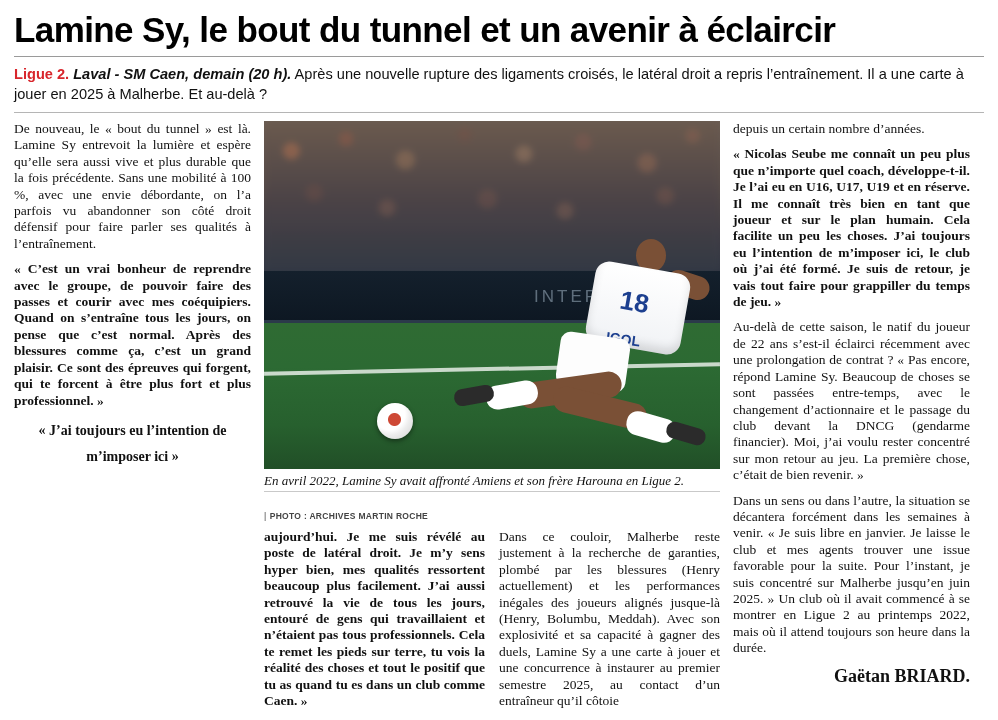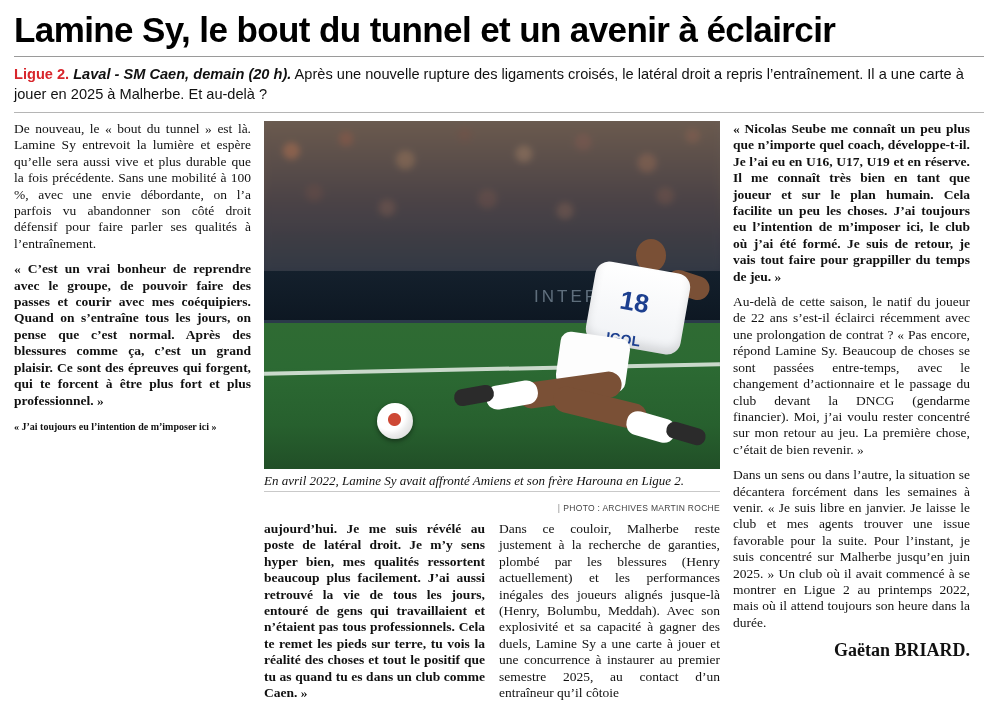--- a/index.html
+++ b/index.html
@@ -81,23 +81,24 @@
     text-align: justify;
     margin: 0 0 9px 0;
     hyphens: auto;
   }
   p.body.bold {
     font-weight: bold;
   }
   .subhead {
     font-family: "Liberation Serif", serif;
     font-weight: bold;
-    font-size: 10px;
-    line-height: 17px;
+    font-size: 14px;
+    line-height: 26px;
     margin: 4px 0 8px 0;
+    text-align: center;
   }
   
   .photo-wrap {
     width: 456px;
     margin-bottom: 4px;
   }
   .photo {
     position: relative;
     width: 456px;
     height: 348px;
@@ -403,30 +404,30 @@
     background: #2b2b2b;
     transform: rotate(16deg);
   }
   .caption {
     font-family: "Liberation Serif", serif;
     font-style: italic;
     font-size: 13px;
     line-height: 16px;
     padding: 4px 0 2px 0;
     border-bottom: 1px solid #c9c9c9;
-    margin-bottom: 11px;
+    margin-bottom: 19px;
   }
   .credit {
     font-family: "Liberation Sans", sans-serif;
     font-size: 8.5px;
     letter-spacing: .3px;
     color: #444;
-    text-align: right;
     text-transform: uppercase;
     margin-bottom: 8px;
+    font-weight: bold;
   }
   .credit .bar { color: #888; margin-right: 3px; }
   .mid-cols {
     display: flex;
     gap: 14px;
   }
   .mid-col {
     width: 221px;
     flex: 0 0 221px;
   }
@@ -499,20 +500,21 @@
         <div class="mid-col">
           <p class="body bold">aujourd’hui. Je me suis révélé au poste de latéral droit. Je m’y sens hyper bien, mes qualités ressortent beaucoup plus facilement. J’ai aussi retrouvé la vie de tous les jours, entouré de gens qui travaillaient et n’étaient pas tous professionnels. Cela te remet les pieds sur terre, tu vois la réalité des choses et tout le positif que tu as quand tu es dans un club comme Caen. »</p>
         </div>
         <div class="mid-col">
           <p class="body">Dans ce couloir, Malherbe reste justement à la recherche de garanties, plombé par les blessures (Henry actuellement) et les performances inégales des joueurs alignés jusque-là (Henry, Bolumbu, Meddah). Avec son explosivité et sa capacité à gagner des duels, Lamine Sy a une carte à jouer et une concurrence à instaurer au premier semestre 2025, au contact d’un entraîneur qu’il côtoie</p>
         </div>
       </div>
     </div>
 
     <div class="col">
+      <p class="body">depuis un certain nombre d’années.</p>
       <p class="body bold">« Nicolas Seube me connaît un peu plus que n’importe quel coach, développe-t-il. Je l’ai eu en U16, U17, U19 et en réserve. Il me connaît très bien en tant que joueur et sur le plan humain. Cela facilite un peu les choses. J’ai toujours eu l’intention de m’imposer ici, le club où j’ai été formé. Je suis de retour, je vais tout faire pour grappiller du temps de jeu. »</p>
       <p class="body">Au-delà de cette saison, le natif du joueur de 22 ans s’est-il éclairci récemment avec une prolongation de contrat ? « Pas encore, répond Lamine Sy. Beaucoup de choses se sont passées entre-temps, avec le changement d’actionnaire et le passage du club devant la DNCG (gendarme financier). Moi, j’ai voulu rester concentré sur mon retour au jeu. La première chose, c’était de bien revenir. »</p>
       <p class="body">Dans un sens ou dans l’autre, la situation se décantera forcément dans les semaines à venir. « Je suis libre en janvier. Je laisse le club et mes agents trouver une issue favorable pour la suite. Pour l’instant, je suis concentré sur Malherbe jusqu’en juin 2025. » Un club où il avait commencé à se montrer en Ligue 2 au printemps 2022, mais où il attend toujours son heure dans la durée.</p>
       <div class="signature">Gaëtan BRIARD.</div>
     </div>
 
   </div>
 </div>
 
 </body></html>

